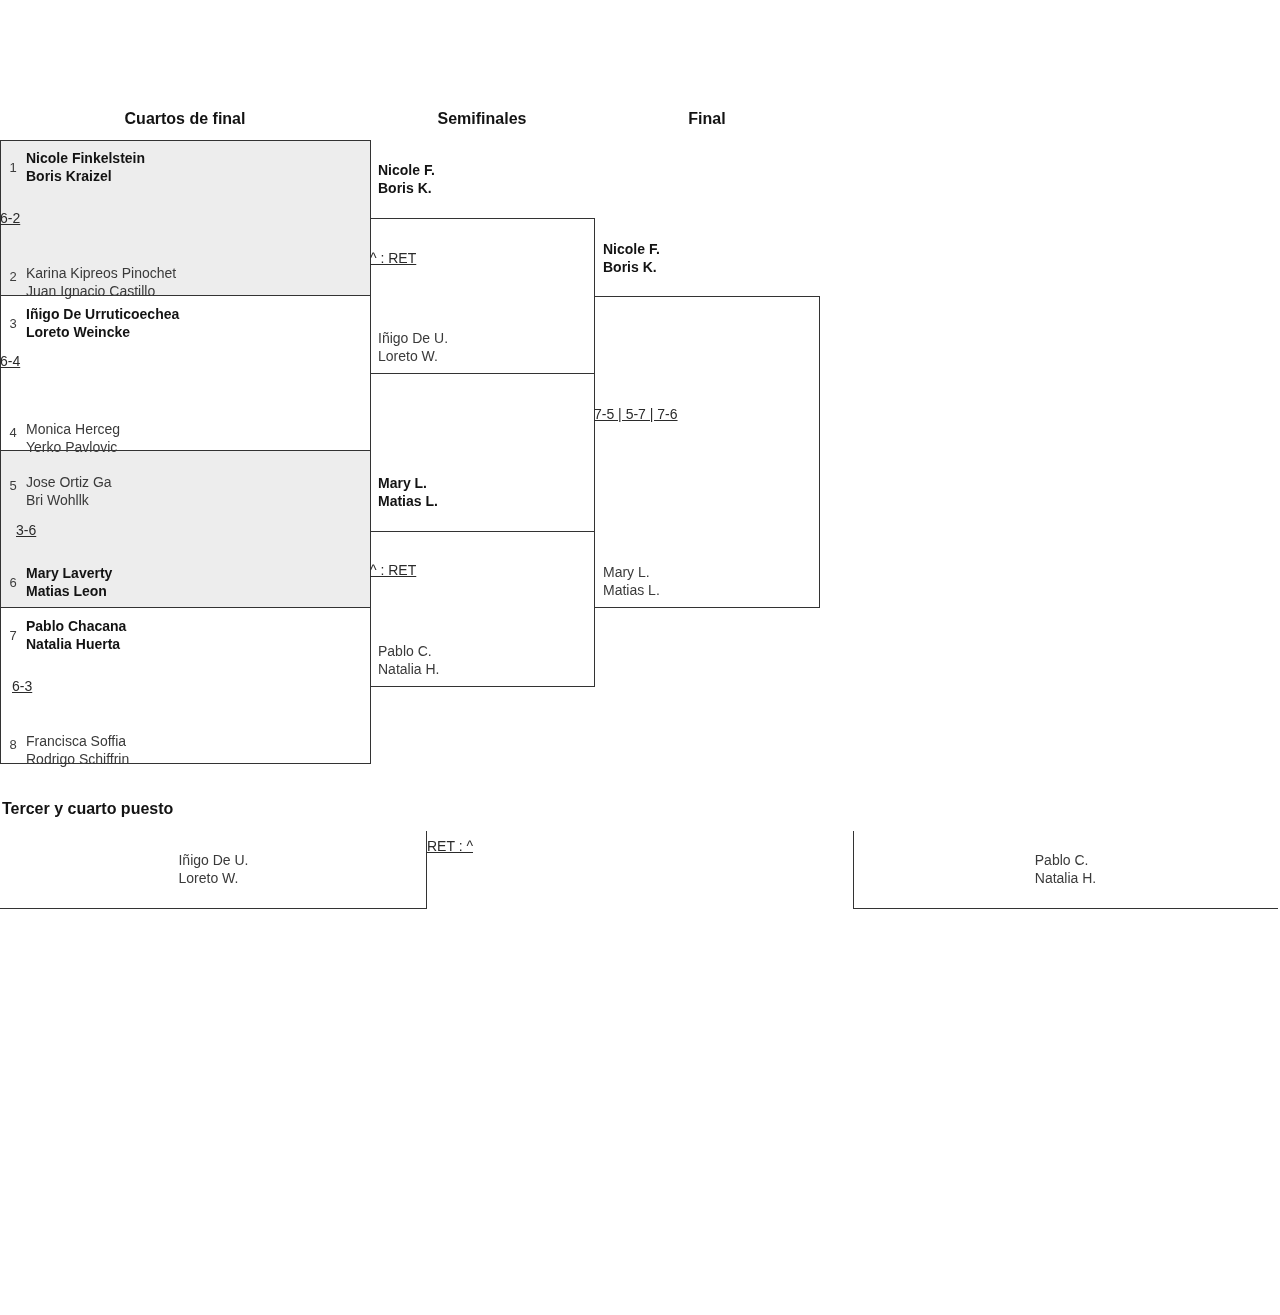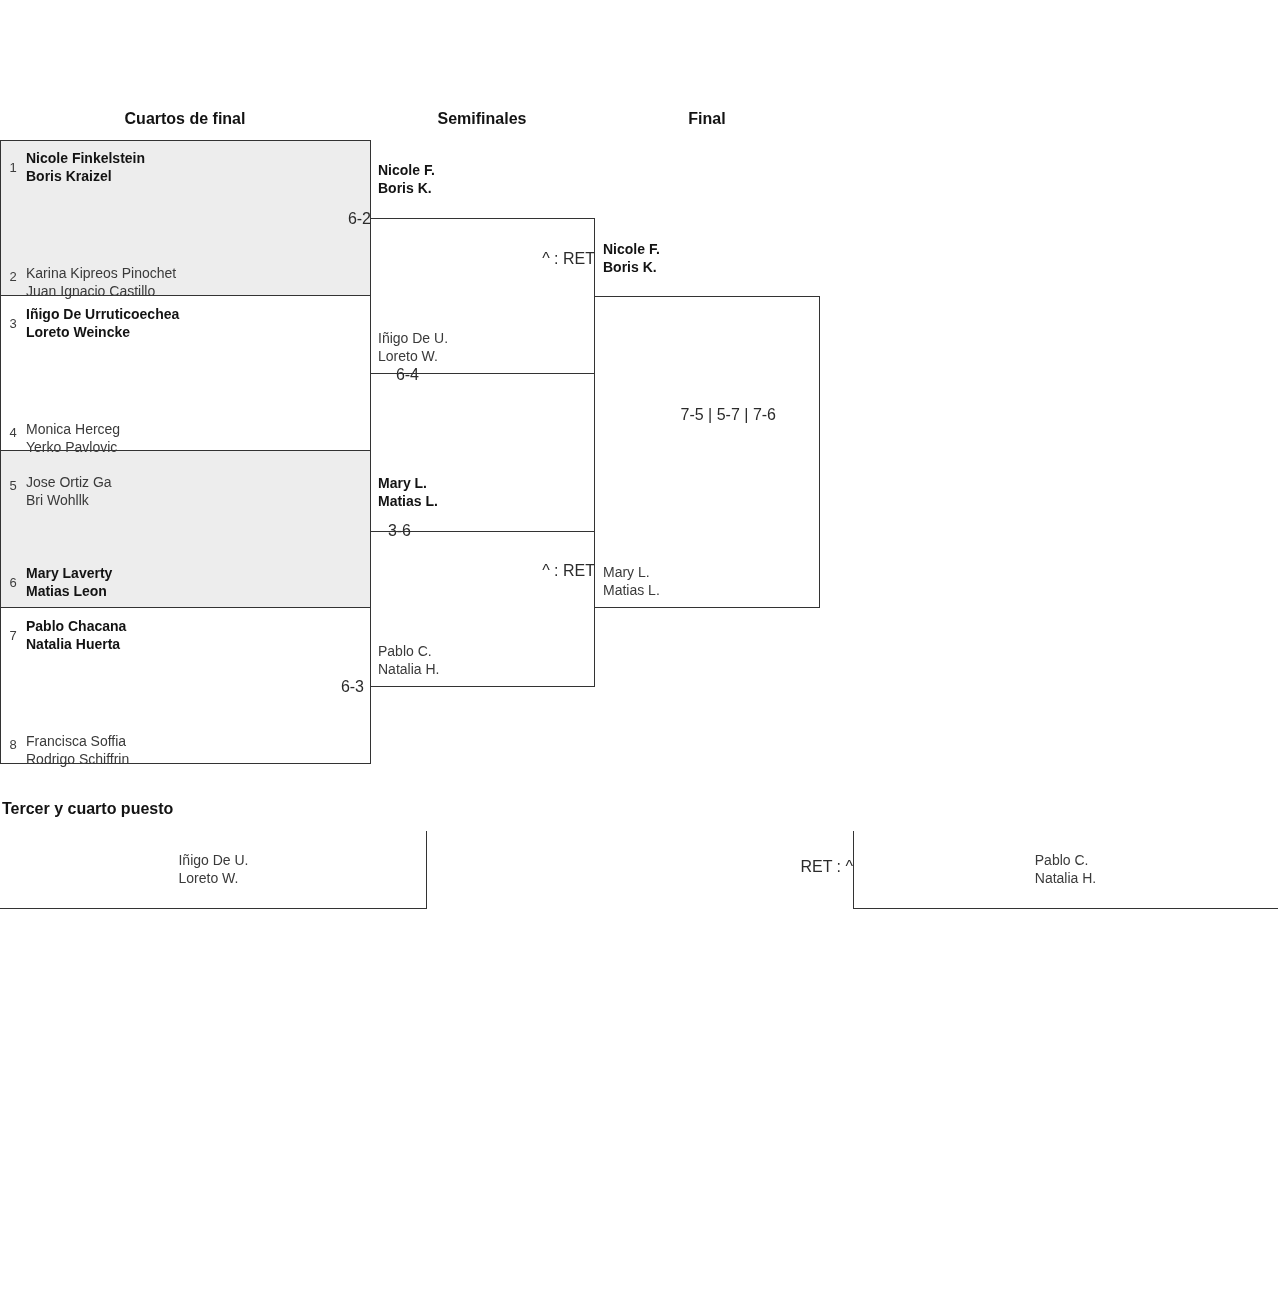--- a/index.html
+++ b/index.html
@@ -19,21 +19,21 @@
   
   .bx{box-sizing:border-box;border:1px solid #333333;}
   .bx-noleft{border-left:none;}
   .fill-gray{background:#ededed;}
   
   .team{display:flex;align-items:center;gap:8px;}
   .seed{font-size:13px;color:#3d3d3d;min-width:10px;text-align:center;}
   .names{font-size:14px;line-height:18px;}
   .w{font-weight:700;color:#131313;}
   .l{font-weight:400;color:#3a3a3a;margin-top:12px;}
-  .score{font-size:16px;color:#2b2b2b;text-align:right;white-space:nowrap;}
+  .score{font-size:14px;color:#2b2b2b;text-align:left;white-space:nowrap;text-decoration:underline;}
   .sf-team{font-size:14px;line-height:18px;}
   
   .tp-head{font-size:16px;font-weight:700;color:#131313;}
   .tp-team{display:flex;justify-content:center;}
   .tp-names{font-size:14px;line-height:18px;color:#3a3a3a;text-align:left;}
 </style>
 </head>
 <body>
 
 <div class="page">
@@ -65,21 +65,21 @@
     </div>
   </div>
 
   <div class="abs team" style="left:8px;top:305px;width:350px;">
     <span class="seed">3</span>
     <div class="names w">
       <div>Iñigo De Urruticoechea</div>
       <div>Loreto Weincke</div>
     </div>
   </div>
-  <div class="abs score" style="left:0;top:366px;width:419px;">6-4</div>
+  <div class="abs score" style="left:0;top:353px;width:419px;">6-4</div>
   <div class="abs team" style="left:8px;top:408px;width:350px;">
     <span class="seed">4</span>
     <div class="names l">
       <div>Monica Herceg</div>
       <div>Yerko Pavlovic</div>
     </div>
   </div>
 
   <div class="abs team" style="left:8px;top:461px;width:350px;">
     <span class="seed">5</span>
@@ -145,21 +145,21 @@
   <div class="abs sf-team l" style="left:603px;top:551px;">
     <div>Mary L.</div>
     <div>Matias L.</div>
   </div>
 
   <div class="abs tp-head" style="left:2px;top:800px;">Tercer y cuarto puesto</div>
 
   <div class="abs" style="left:0;top:831px;width:427px;height:78px;box-sizing:border-box;border-right:1px solid #333;border-bottom:1px solid #333;"></div>
   <div class="abs" style="left:853px;top:831px;width:425px;height:78px;box-sizing:border-box;border-left:1px solid #333;border-bottom:1px solid #333;"></div>
 
-  <div class="abs score" style="left:427px;top:838px;width:426px;margin-top:20px;">RET : ^</div>
+  <div class="abs score" style="left:427px;top:838px;width:426px;">RET : ^</div>
 
   <div class="abs tp-team" style="left:0;top:851px;width:427px;">
     <div class="tp-names">
       <div>Iñigo De U.</div>
       <div>Loreto W.</div>
     </div>
   </div>
   <div class="abs tp-team" style="left:853px;top:851px;width:425px;">
     <div class="tp-names">
       <div>Pablo C.</div>

